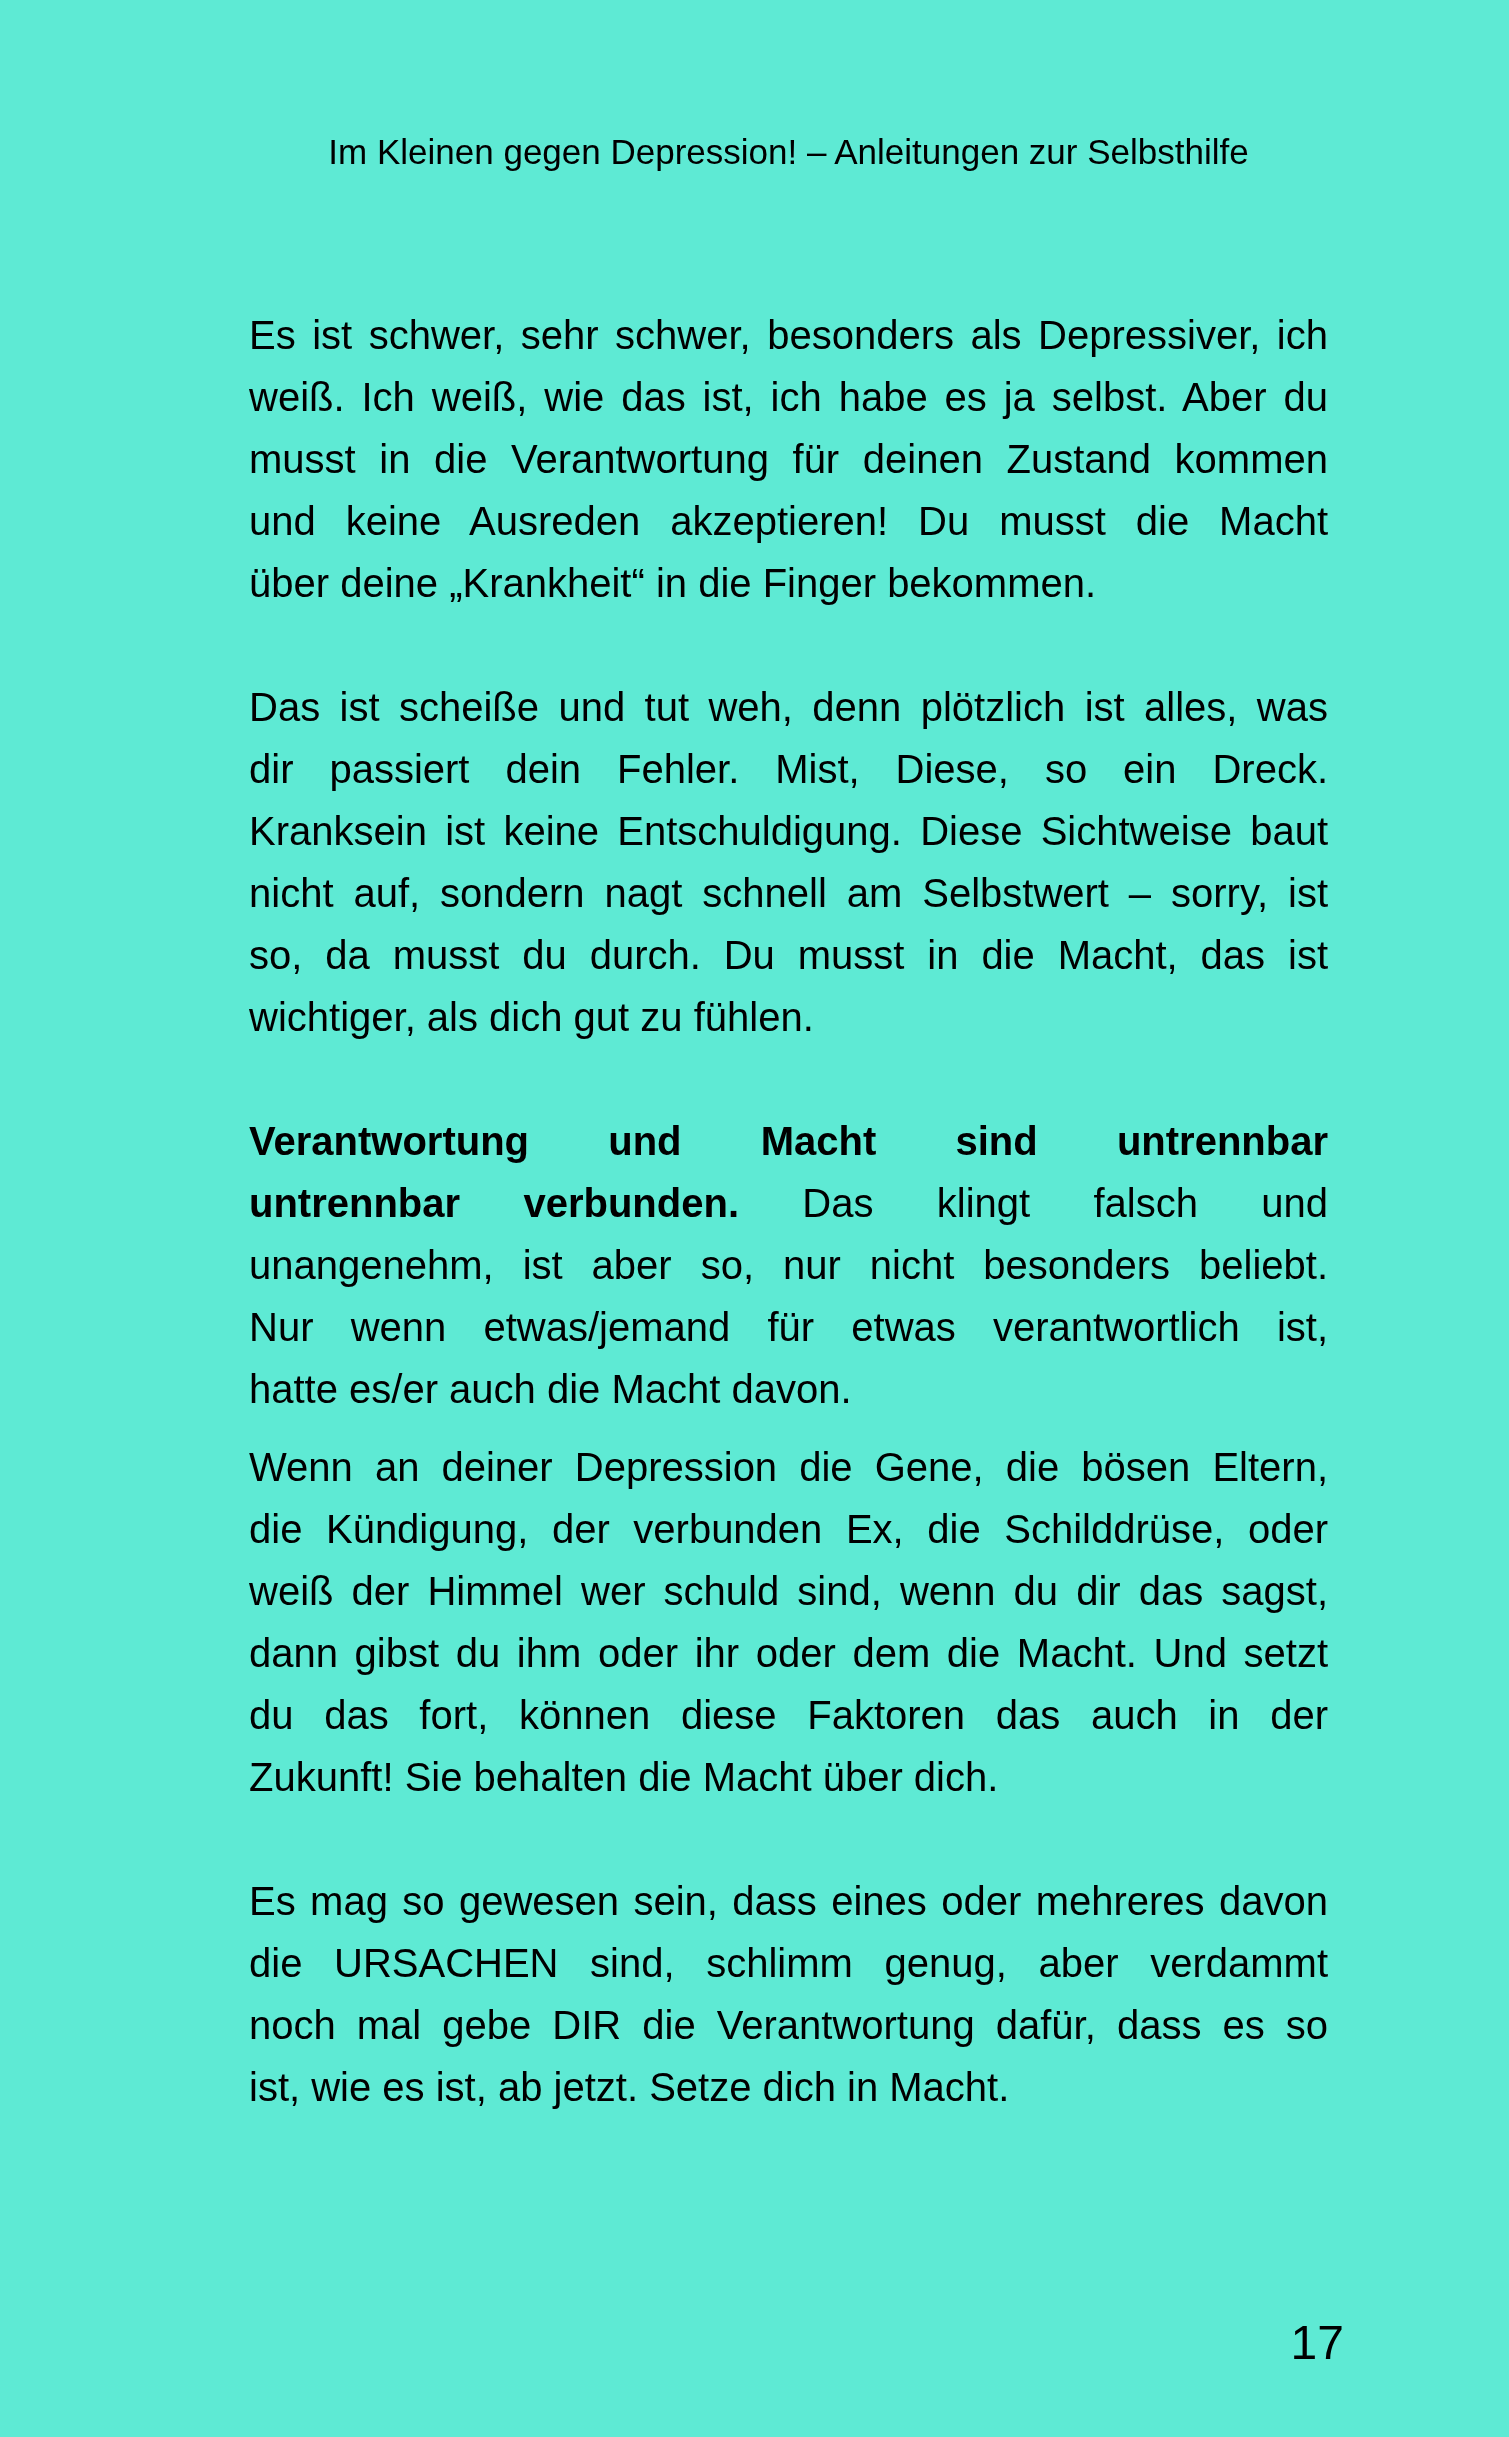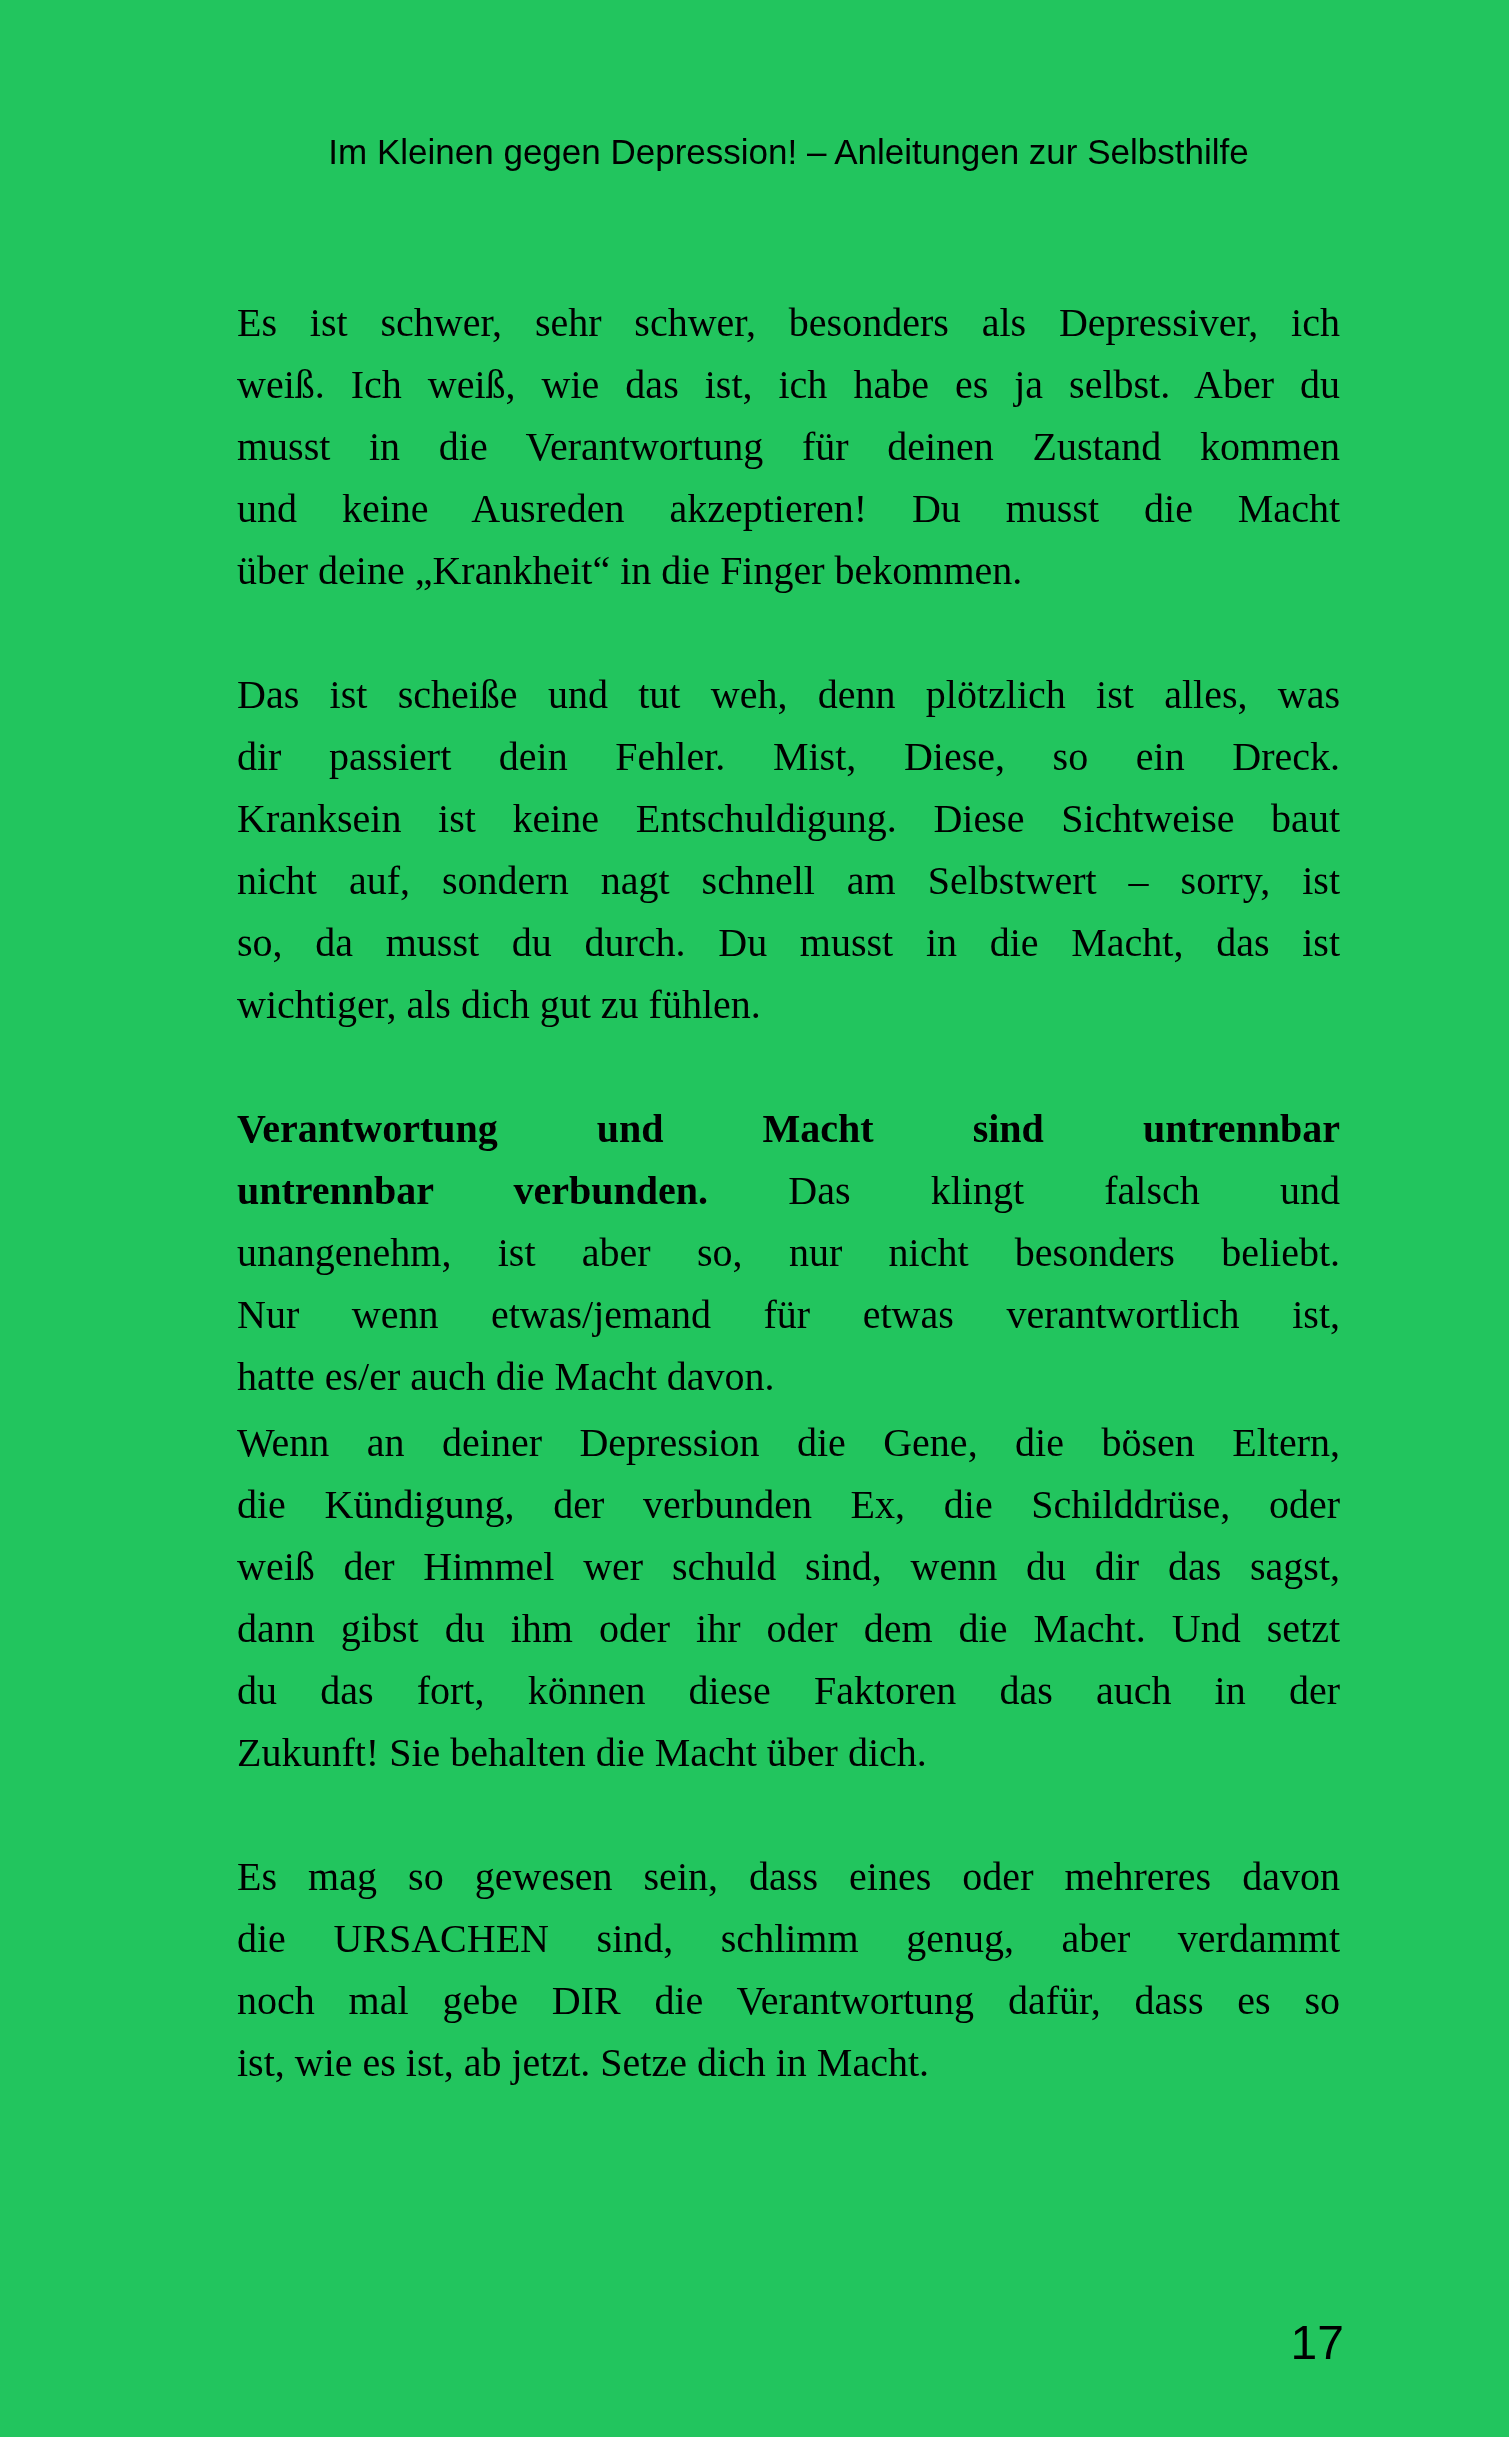--- a/index.html
+++ b/index.html
@@ -4,21 +4,21 @@
 <style>
   html, body {
     margin: 0;
     padding: 0;
     background: #ffffff;
   }
   .page {
     position: relative;
     width: 1509px;
     height: 2438px;
-    background: #22c55e;
+    background: #5eead4;
     color: #000000;
     font-family: "Liberation Sans", sans-serif;
     overflow: hidden;
   }
   .running-header {
     position: absolute;
     top: 129px;
     left: 233px;
     width: 1111px;
     font-size: 35px;
@@ -29,21 +29,21 @@
   }
   .content {
     position: absolute;
     top: 288px;
     left: 233px;
     width: 1111px;
     font-size: 40px;
     line-height: 62px;
     color: #000000;
   }
-  .paragraph { margin: 4px; font-family: Liberation Serif, serif; }
+  .paragraph { margin: 16px; }
   .paragraph.gap { margin-top: 62px; }
   .line {
     text-align: justify;
     text-align-last: justify;
     word-spacing: normal;
   }
   .line.last {
     text-align: left;
     text-align-last: left;
   }

